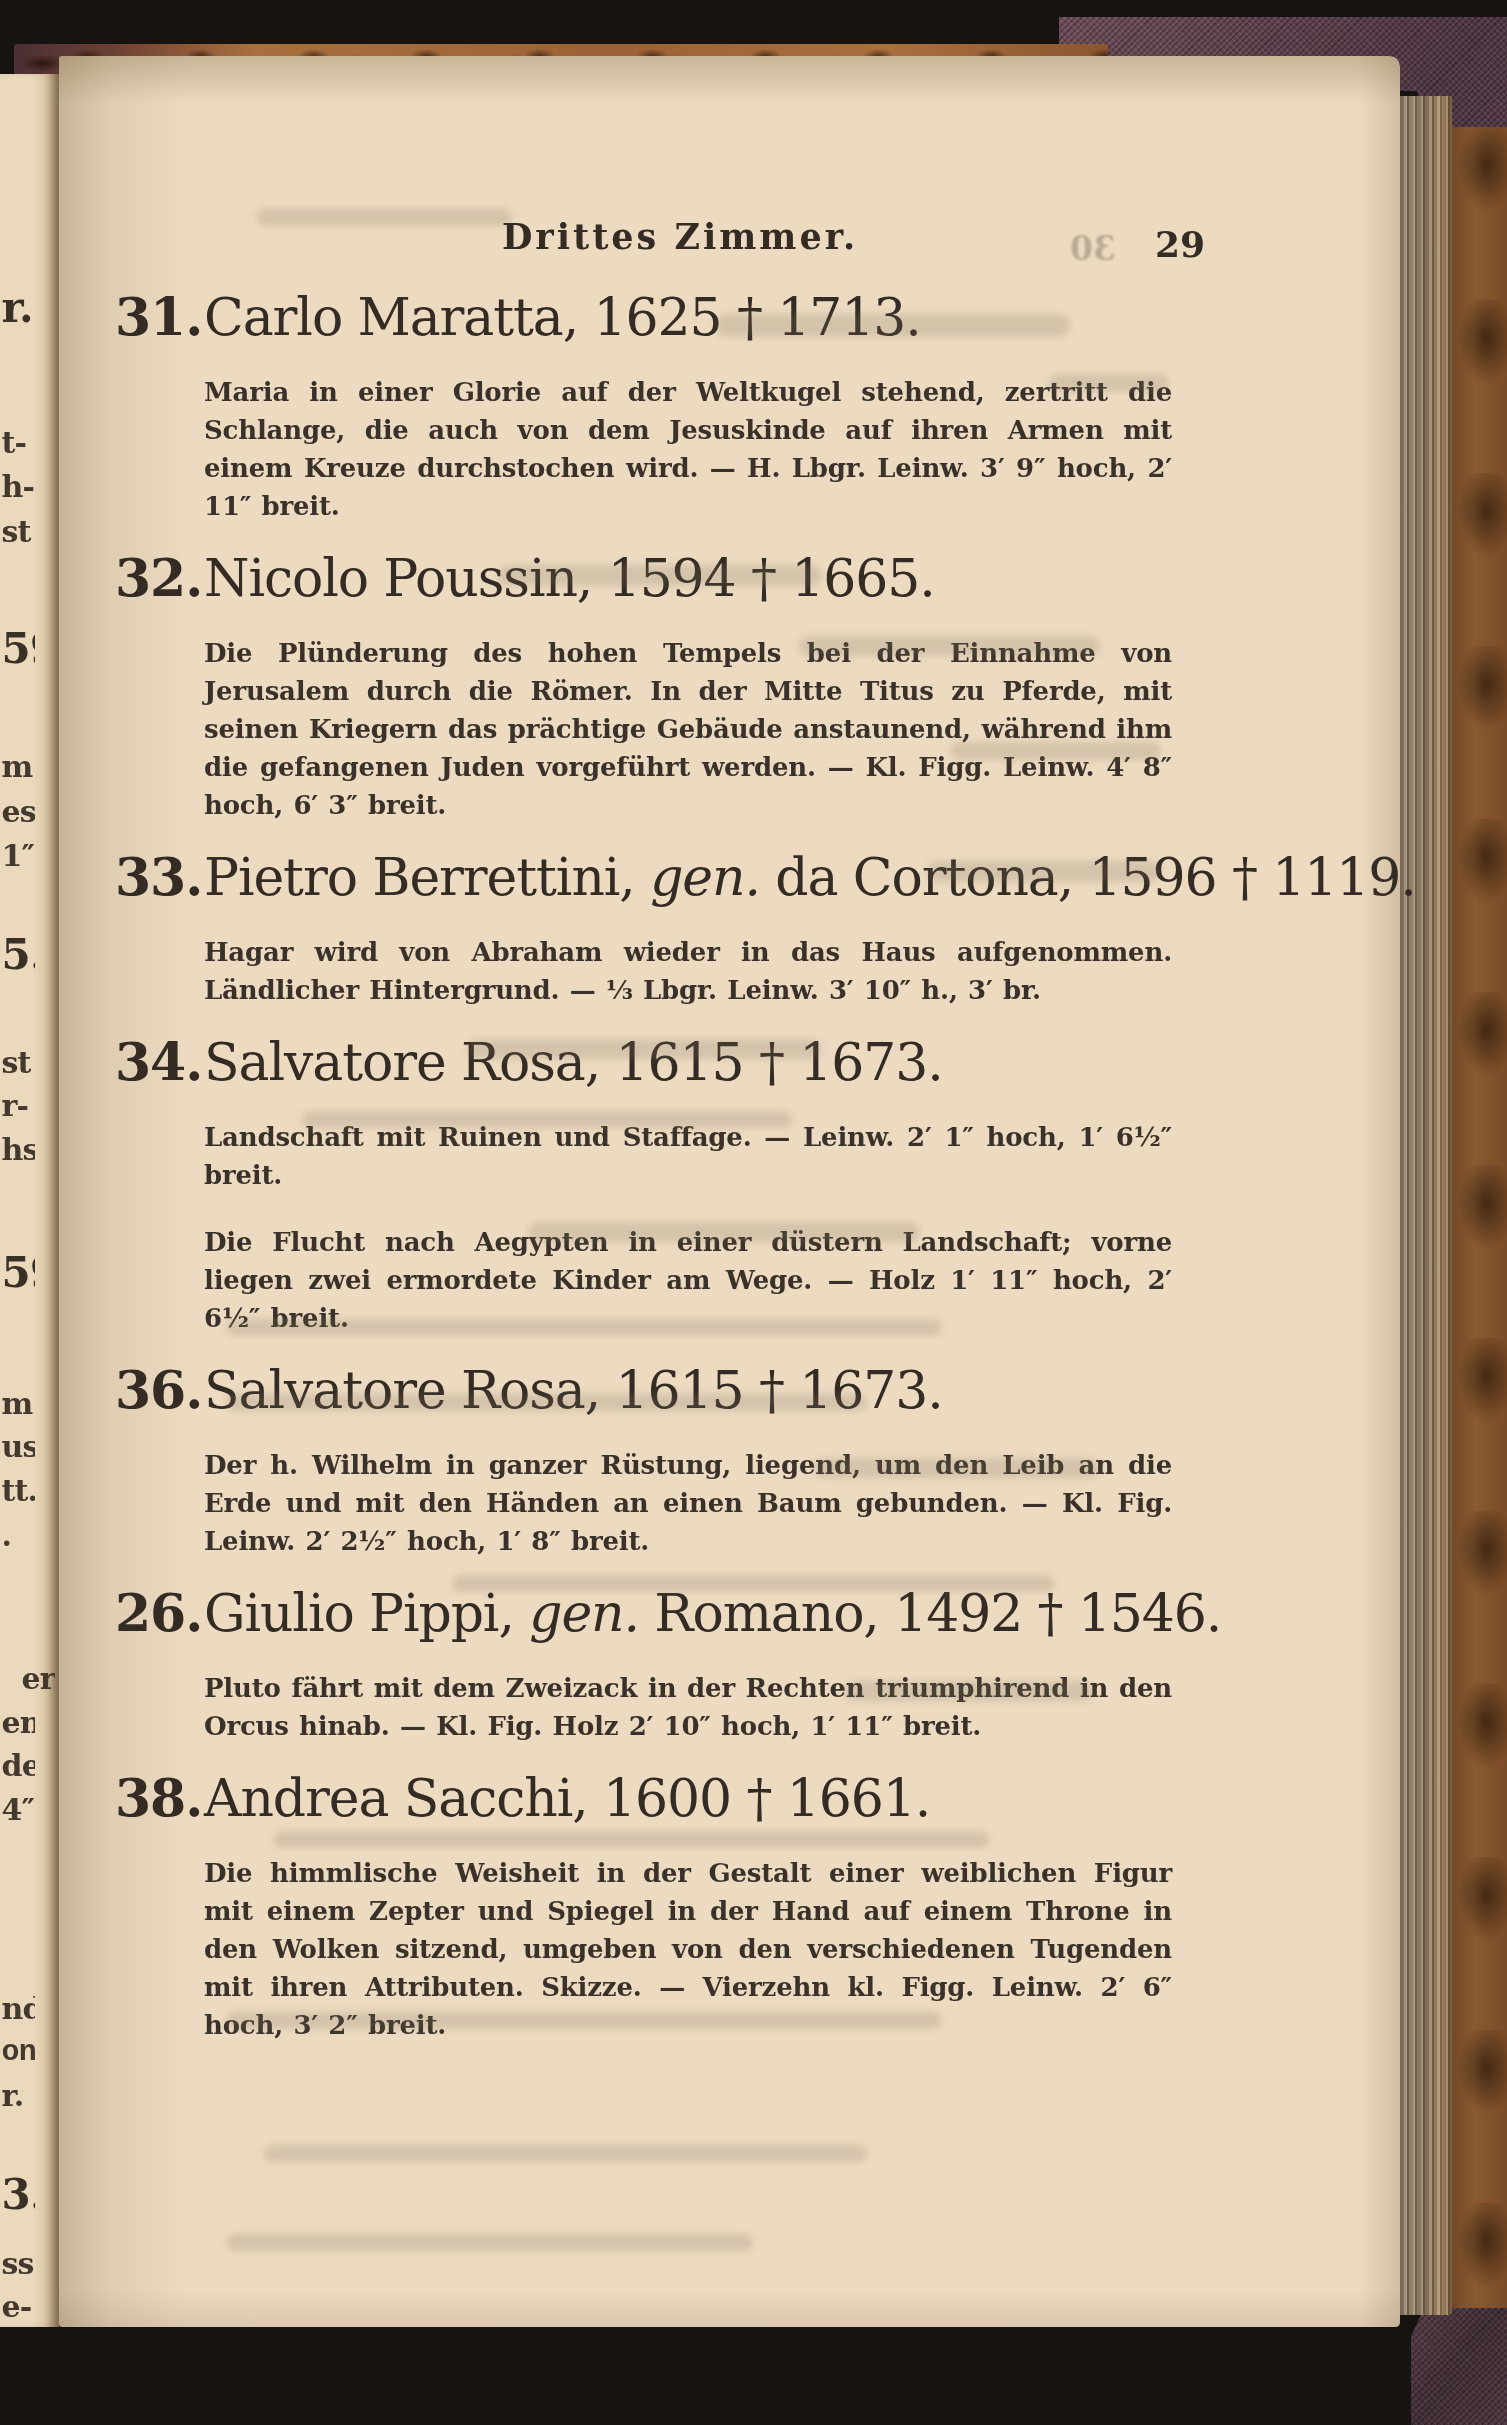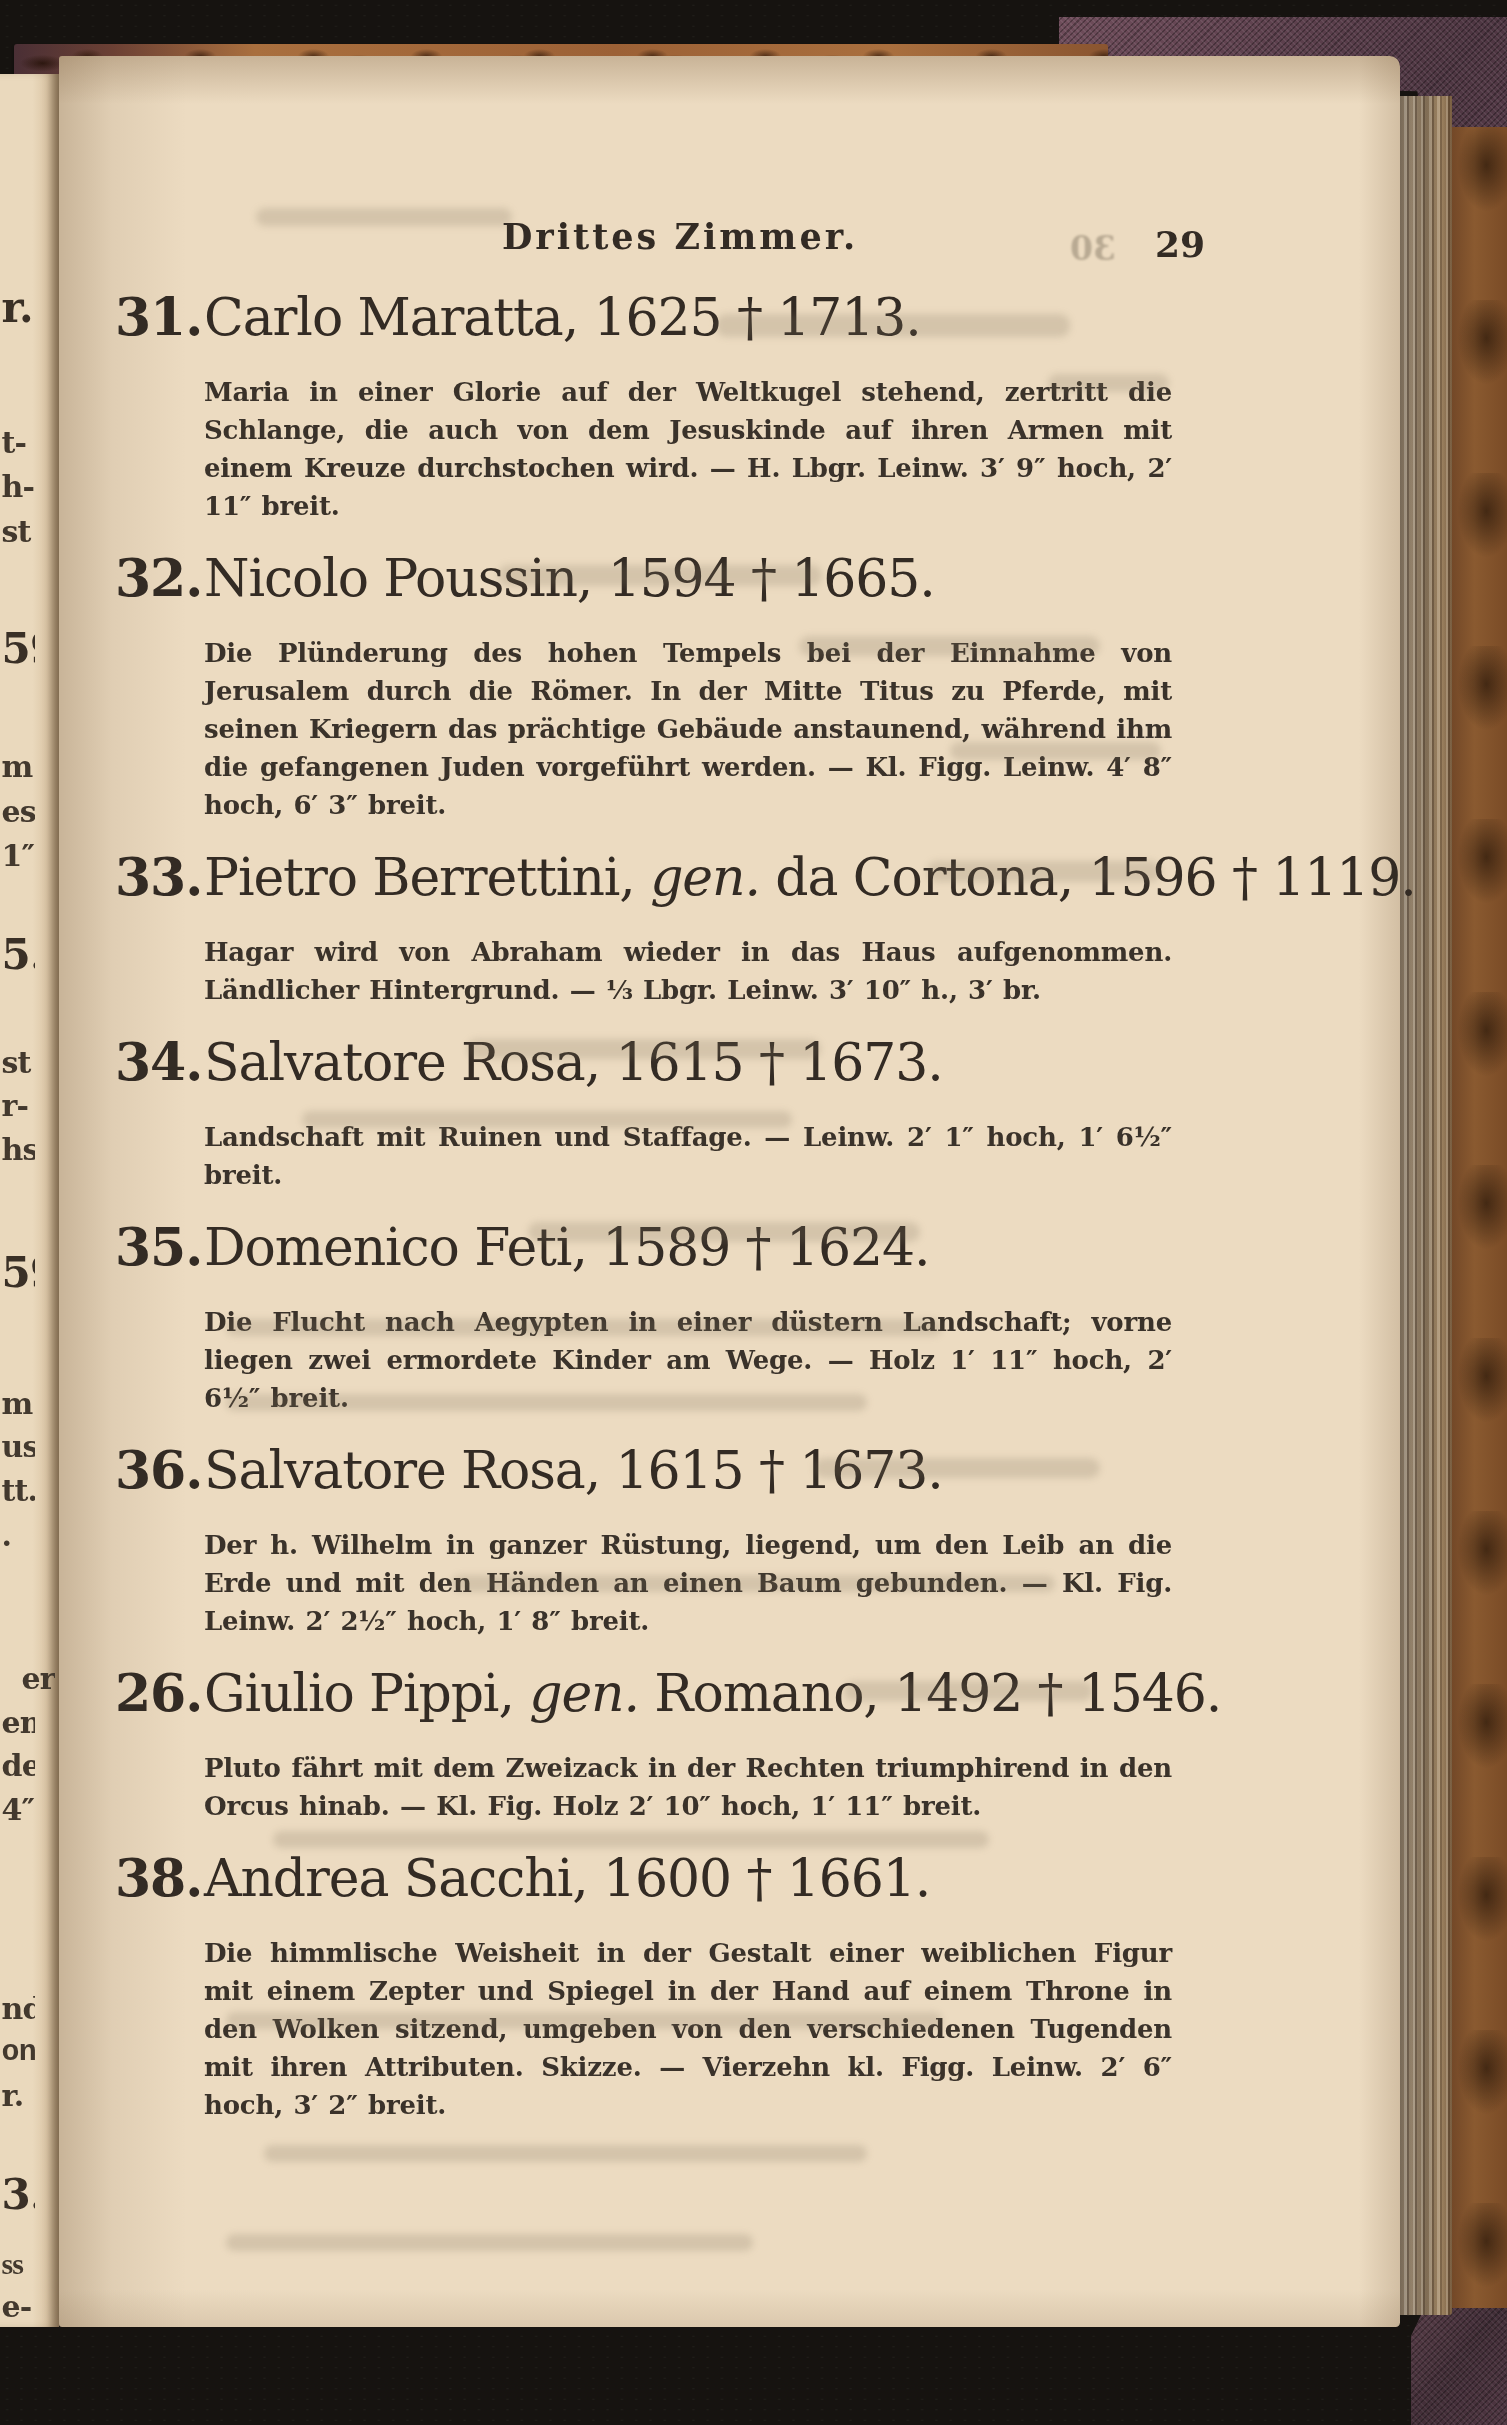--- a/index.html
+++ b/index.html
@@ -137,21 +137,21 @@
       <span class="fragment" style="top: 1399px;">tt.</span>
       <span class="fragment" style="top: 1444px;">.</span>
       <span class="fragment" style="top: 1587px; margin-left: 20px;">er</span>
       <span class="fragment" style="top: 1631px;">en</span>
       <span class="fragment" style="top: 1674px;">de</span>
       <span class="fragment" style="top: 1718px;">4″</span>
       <span class="fragment" style="top: 1917px;">nd</span>
       <span class="fragment" style="top: 1961px; font-family: Liberation Mono, monospace;">on</span>
       <span class="fragment" style="top: 2004px;">r.</span>
       <span class="fragment large" style="top: 2098px;">3.</span>
-      <span class="fragment" style="top: 2172px; font-family: Liberation Serif, serif;">ss</span>
+      <span class="fragment" style="top: 2172px;">ss</span>
       <span class="fragment" style="top: 2215px;">e-</span>
     </div>
 
   <div class="page">
 
     <div class="smudge" style="left:197px;top:152px;width:256px;height:18px"></div>
     <div class="smudge" style="left:657px;top:258px;width:354px;height:22.6px"></div>
     <div class="smudge" style="left:989px;top:318px;width:121px;height:18px"></div>
     <div class="smudge" style="left:439px;top:509px;width:324px;height:21px"></div>
     <div class="smudge" style="left:740px;top:580px;width:301px;height:19.6px"></div>
@@ -189,21 +189,20 @@
     <div class="entry-heading"><span class="entry-num">33.</span><span class="entry-title"><span>Pietro Berrettini, </span><span class="italic">gen.</span><span> da Cortona, 1596 † 1119.</span></span></div>
     <p class="entry-body">Hagar wird von Abraham wieder in das Haus aufgenommen. Ländlicher Hintergrund. — ⅓ Lbgr. Leinw. 3′ 10″ h., 3′ br.</p>
   </div>
 
   <div class="entry">
     <div class="entry-heading"><span class="entry-num">34.</span><span class="entry-title"><span>Salvatore Rosa, 1615 † 1673.</span></span></div>
     <p class="entry-body">Landschaft mit Ruinen und Staffage. — Leinw. 2′ 1″ hoch, 1′ 6½″ breit.</p>
   </div>
 
   <div class="entry">
-    <div class="entry-heading"><span class="entry-num">35.</span><span class="entry-title"><span>Domenico Feti, 1589 † 1624.</span></span></div>
     <p class="entry-body">Die Flucht nach Aegypten in einer düstern Landschaft; vorne liegen zwei ermordete Kinder am Wege. — Holz 1′ 11″ hoch, 2′ 6½″ breit.</p>
   </div>
 
   <div class="entry">
     <div class="entry-heading"><span class="entry-num">36.</span><span class="entry-title"><span>Salvatore Rosa, 1615 † 1673.</span></span></div>
     <p class="entry-body">Der h. Wilhelm in ganzer Rüstung, liegend, um den Leib an die Erde und mit den Händen an einen Baum gebunden. — Kl. Fig. Leinw. 2′ 2½″ hoch, 1′ 8″ breit.</p>
   </div>
 
   <div class="entry">
     <div class="entry-heading"><span class="entry-num">26.</span><span class="entry-title"><span>Giulio Pippi, </span><span class="italic">gen.</span><span> Romano, 1492 † 1546.</span></span></div>

